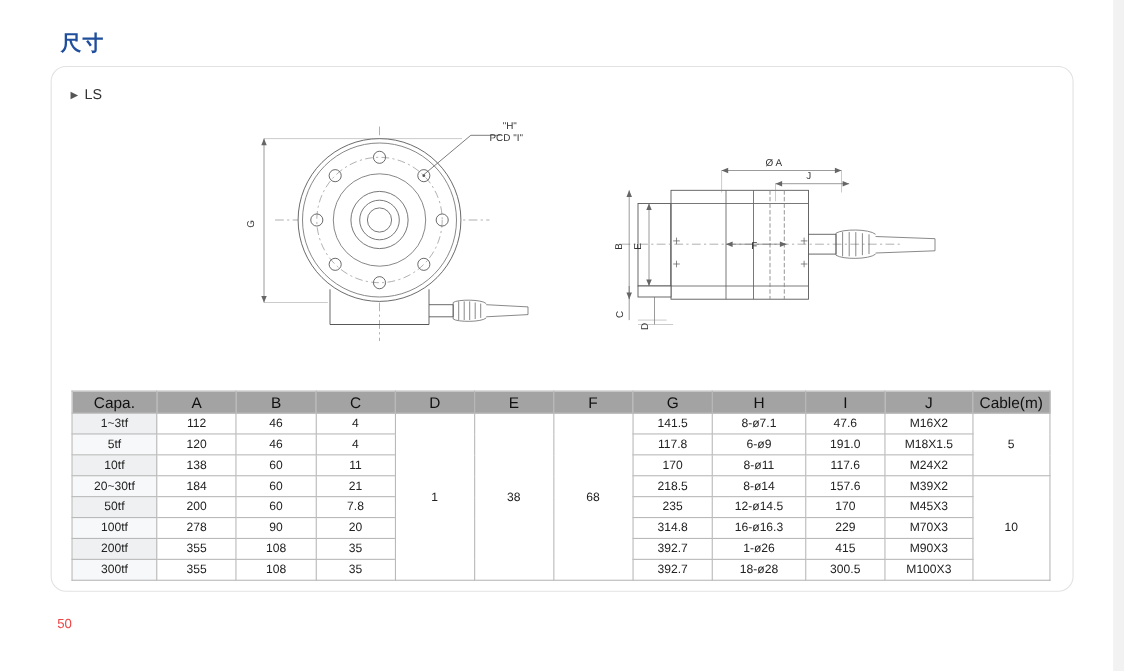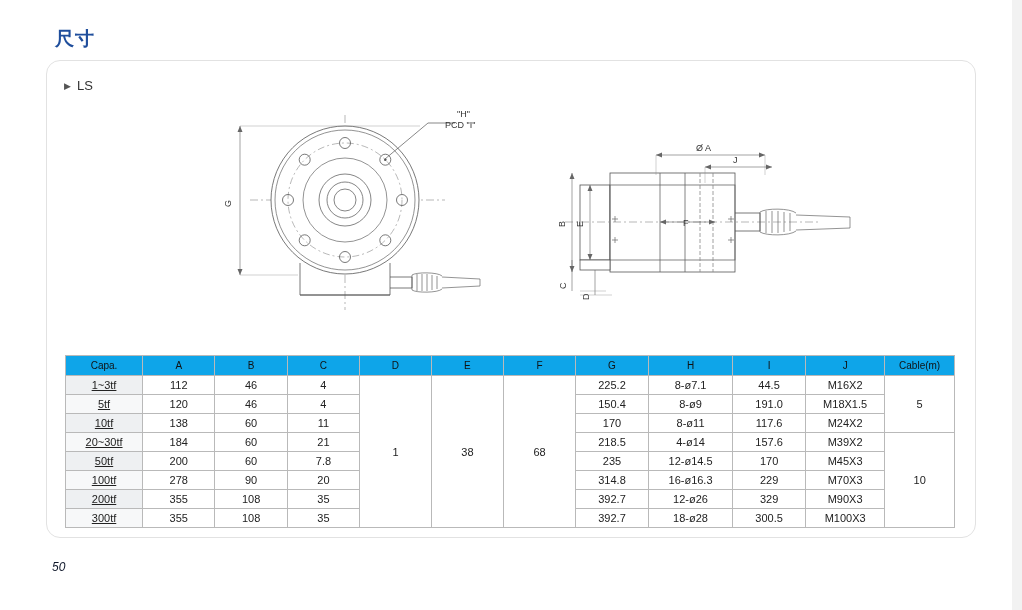--- a/index.html
+++ b/index.html
@@ -68,51 +68,49 @@
     left: 60px;
     top: 95px;
     width: 900px;
     height: 250px;
   }
   .page-number {
     position: absolute;
     left: 52px;
     top: 560px;
     font-size: 12px;
-    color: #0f172a;
-    font-style: italic;
+    color: #ef4444;
   }
   table.dims {
     position: absolute;
     left: 65px;
     top: 355px;
     width: 890px;
     border-collapse: collapse;
     font-size: 11px;
   }
   table.dims th, table.dims td {
     border: 1px solid #b9b9b9;
     text-align: center;
     height: 18px;
     padding: 0;
     font-weight: normal;
     color: #222;
   }
   table.dims thead th {
-    background: #0ea5e9;
-    font-size: 10px;
+    background: #a3a3a3;
+    font-size: 14px;
     height: 19px;
     color: #111;
   }
   table.dims tbody tr:nth-child(odd) td.cap {
     background: #eef0f2;
   }
   table.dims td.cap {
     background: #eef0f2;
-    text-decoration: underline;
   }
   table.dims tbody tr:nth-child(even) td.cap {
     background: #f7f8f9;
   }
   .svgfig { display:block; }
   text { font-family: "Liberation Sans", sans-serif; }
 </style>
 </head>
 <body>
 
@@ -286,53 +284,53 @@
     </thead>
     <tbody>
       <tr>
         <td class="cap">1~3tf</td>
         <td>112</td>
         <td>46</td>
         <td>4</td>
         <td rowspan="8">1</td>
         <td rowspan="8">38</td>
         <td rowspan="8">68</td>
-        <td>225.2</td>
+        <td>141.5</td>
         <td>8-ø7.1</td>
-        <td>44.5</td>
+        <td>47.6</td>
         <td>M16X2</td>
         <td rowspan="3">5</td>
       </tr>
       <tr>
         <td class="cap">5tf</td>
         <td>120</td>
         <td>46</td>
         <td>4</td>
-        <td>150.4</td>
-        <td>8-ø9</td>
+        <td>117.8</td>
+        <td>6-ø9</td>
         <td>191.0</td>
         <td>M18X1.5</td>
       </tr>
       <tr>
         <td class="cap">10tf</td>
         <td>138</td>
         <td>60</td>
         <td>11</td>
         <td>170</td>
         <td>8-ø11</td>
         <td>117.6</td>
         <td>M24X2</td>
       </tr>
       <tr>
         <td class="cap">20~30tf</td>
         <td>184</td>
         <td>60</td>
         <td>21</td>
         <td>218.5</td>
-        <td>4-ø14</td>
+        <td>8-ø14</td>
         <td>157.6</td>
         <td>M39X2</td>
         <td rowspan="5">10</td>
       </tr>
       <tr>
         <td class="cap">50tf</td>
         <td>200</td>
         <td>60</td>
         <td>7.8</td>
         <td>235</td>
@@ -349,22 +347,22 @@
         <td>16-ø16.3</td>
         <td>229</td>
         <td>M70X3</td>
       </tr>
       <tr>
         <td class="cap">200tf</td>
         <td>355</td>
         <td>108</td>
         <td>35</td>
         <td>392.7</td>
-        <td>12-ø26</td>
-        <td>329</td>
+        <td>1-ø26</td>
+        <td>415</td>
         <td>M90X3</td>
       </tr>
       <tr>
         <td class="cap">300tf</td>
         <td>355</td>
         <td>108</td>
         <td>35</td>
         <td>392.7</td>
         <td>18-ø28</td>
         <td>300.5</td>

